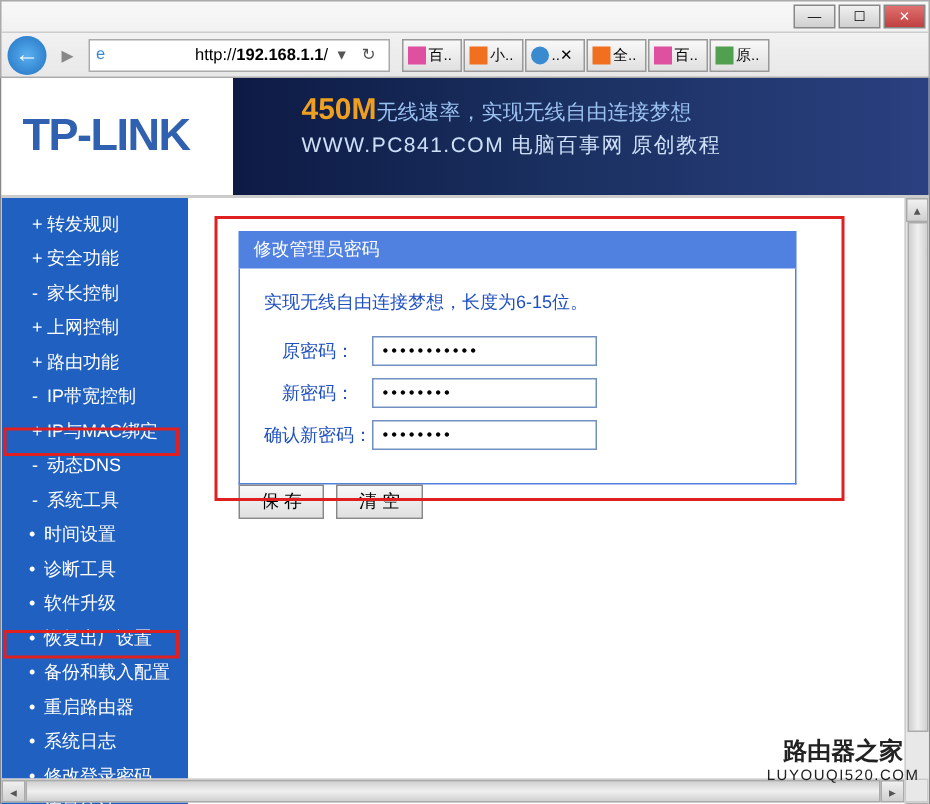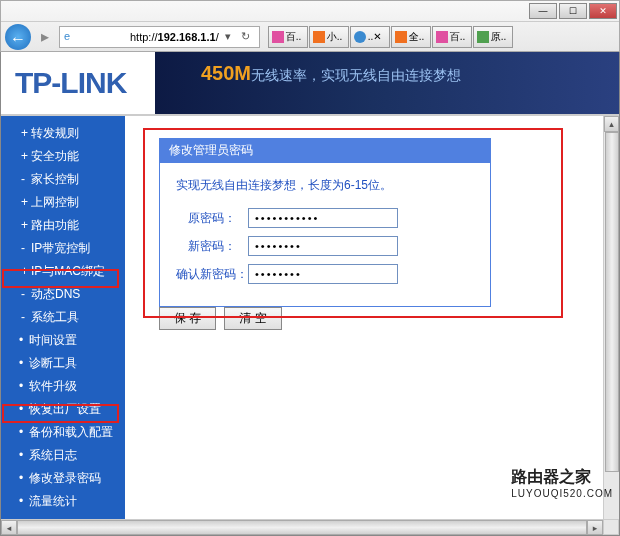--- a/index.html
+++ b/index.html
@@ -21,21 +21,21 @@
     .tabs { display: flex; gap: 1px; margin-left: 4px; }
     .tab { width: 40px; height: 22px; border: 1px solid #999; background: linear-gradient(#f8f8f8,#e0e0e0); font-size: 10px; display: flex; align-items: center; padding: 0 3px; gap: 2px; cursor: pointer; overflow: hidden; white-space: nowrap; }
     .tab .fav { width: 12px; height: 12px; flex-shrink: 0; }
     .fav.pink { background: #e050a0; }
     .fav.orange { background: #f07020; }
     .fav.blue { background: #3a8ad0; border-radius: 50%; }
     .fav.green { background: #50a050; }
     
     .page { position: relative; background: #fff; border: 1px solid #888; border-top: none; height: 484px; }
     
-    .banner { height: 64px; background: linear-gradient(90deg, #fff 0%, #fff 25%, #0d1a44 25%, #1a3060 60%, #2a4080 100%); display: flex; align-items: center; position: relative; border-bottom: 2px solid #ccc; }
+    .banner { height: 80px; background: linear-gradient(90deg, #fff 0%, #fff 25%, #0d1a44 25%, #1a3060 60%, #2a4080 100%); display: flex; align-items: center; position: relative; border-bottom: 2px solid #ccc; }
     .logo { font-family: Arial; font-weight: bold; font-size: 30px; color: #3060b0; letter-spacing: -1px; margin-left: 14px; }
     .banner-text { position: absolute; left: 200px; top: 10px; color: #9ac0f0; font-size: 14px; }
     .banner-text .hl { color: #f0a020; font-weight: bold; font-size: 20px; }
     .banner-sub { position: absolute; left: 200px; top: 36px; color: #cde0f8; font-size: 14px; letter-spacing: 1px; }
     
     .main { display: flex; height: calc(100% - 64px); }
     
     .sidebar { width: 124px; background: #2060c0; color: #fff; font-size: 12px; overflow-y: auto; position: relative; }
     .sidebar-inner { padding: 6px 0; }
     .sb-item { padding: 3px 20px; cursor: pointer; white-space: nowrap; }
@@ -43,36 +43,36 @@
     .sb-item .bullet { display: inline-block; width: 10px; }
     .sb-highlight1 { position: absolute; left: 1px; top: 153px; width: 117px; height: 19px; border: 2px solid #e02020; pointer-events: none; }
     .sb-highlight2 { position: absolute; left: 1px; top: 288px; width: 117px; height: 19px; border: 2px solid #e02020; pointer-events: none; }
     .scrollbar-v { position: absolute; right: 0; top: 0; width: 16px; height: 100%; background: #e8e8e8; border-left: 1px solid #ccc; }
     .scroll-btn { height: 16px; background: linear-gradient(#f0f0f0,#d0d0d0); border: 1px solid #aaa; display: flex; align-items: center; justify-content: center; font-size: 9px; color: #555; cursor: pointer; }
     .scroll-thumb { position: absolute; top: 16px; width: 14px; left: 1px; height: 340px; background: linear-gradient(90deg,#d0d0d0,#f0f0f0,#d0d0d0); border: 1px solid #aaa; cursor: pointer; }
     
     .content { flex: 1; position: relative; padding: 16px; background: #fff; }
     .red-box { position: absolute; left: 18px; top: 12px; width: 420px; height: 190px; border: 2px solid #e02020; pointer-events: none; }
     
-    .panel { width: 332px; margin-left: 18px; margin-top: 6px; }
+    .panel { width: 372px; margin-left: 18px; margin-top: 6px; }
     .panel-title { background: #5080e0; color: #fff; font-size: 12px; padding: 4px 10px; }
     .panel-body { border: 1px solid #5080e0; border-top: none; padding: 14px 16px; font-size: 12px; }
     .panel-desc { color: #2050c0; margin-bottom: 14px; }
     .form-row { display: flex; align-items: center; margin-bottom: 8px; }
     .form-label { width: 72px; color: #2050c0; text-align: center; }
     .form-input { width: 150px; height: 20px; border: 1px solid #7090c0; padding: 0 6px; font-size: 11px; letter-spacing: 2px; }
     .btn-row { margin-left: 18px; display: flex; gap: 8px; }
     .btn { padding: 2px 14px; font-size: 12px; border: 1px solid #888; background: linear-gradient(#f8f8f8,#e0e0e0); cursor: pointer; }
     
     .scrollbar-h { position: absolute; bottom: 0; left: 0; right: 16px; height: 16px; background: #e8e8e8; border-top: 1px solid #ccc; display: flex; }
     .scroll-btn-h { width: 16px; background: linear-gradient(#f0f0f0,#d0d0d0); border: 1px solid #aaa; display: flex; align-items: center; justify-content: center; font-size: 9px; color: #555; cursor: pointer; }
     .scroll-thumb-h { flex: 1; background: linear-gradient(#d0d0d0,#f0f0f0,#d0d0d0); border: 1px solid #aaa; margin: 0; cursor: pointer; }
     .corner { position: absolute; bottom: 0; right: 0; width: 16px; height: 16px; background: #e8e8e8; border: 1px solid #ccc; }
     
-    .watermark { position: absolute; right: 6px; bottom: 36px; text-align: left; font-size: 12px; color: #222; }
+    .watermark { position: absolute; right: 6px; bottom: 12px; text-align: center; font-size: 12px; color: #222; }
     .watermark .big { font-size: 16px; font-weight: bold; }
     .watermark .small { font-size: 10px; letter-spacing: 1px; }
   </style>
 </head>
 <body>
 
 <div class="browser-chrome">
   <div class="title-bar">
     <div class="win-btn">—</div>
     <div class="win-btn">☐</div>
@@ -113,39 +113,41 @@
           <span>原..</span>
         </div>
     </div>
   </div>
 </div>
 
 <div class="page">
   <div class="banner">
     <div class="logo">TP-LINK</div>
     <div class="banner-text"><span class="hl">450M</span><span>无线速率，实现无线自由连接梦想</span></div>
+    <div class="banner-sub">WWW.PC841.COM 电脑百事网 原创教程</div>
   </div>
 
   <div class="main">
     <div class="sidebar">
       <div class="sidebar-inner">
         <div class="sb-item"><span class="bullet">+</span><span>转发规则</span></div>
         <div class="sb-item"><span class="bullet">+</span><span>安全功能</span></div>
         <div class="sb-item"><span class="bullet">-</span><span>家长控制</span></div>
         <div class="sb-item"><span class="bullet">+</span><span>上网控制</span></div>
         <div class="sb-item"><span class="bullet">+</span><span>路由功能</span></div>
         <div class="sb-item"><span class="bullet">-</span><span>IP带宽控制</span></div>
         <div class="sb-item"><span class="bullet">+</span><span>IP与MAC绑定</span></div>
         <div class="sb-item"><span class="bullet">-</span><span>动态DNS</span></div>
         <div class="sb-item"><span class="bullet">-</span><span>系统工具</span></div>
         <div class="sb-item sub"><span class="bullet">•</span><span>时间设置</span></div>
         <div class="sb-item sub"><span class="bullet">•</span><span>诊断工具</span></div>
         <div class="sb-item sub"><span class="bullet">•</span><span>软件升级</span></div>
         <div class="sb-item sub"><span class="bullet">•</span><span>恢复出厂设置</span></div>
         <div class="sb-item sub"><span class="bullet">•</span><span>备份和载入配置</span></div>
+        <div class="sb-item sub"><span class="bullet">•</span><span>重启路由器</span></div>
         <div class="sb-item sub"><span class="bullet">•</span><span>系统日志</span></div>
         <div class="sb-item sub"><span class="bullet">•</span><span>修改登录密码</span></div>
         <div class="sb-item sub"><span class="bullet">•</span><span>流量统计</span></div>
 
       </div>
       <div class="sb-highlight1"></div>
       <div class="sb-highlight2"></div>
     </div>
 
     <div class="content">

